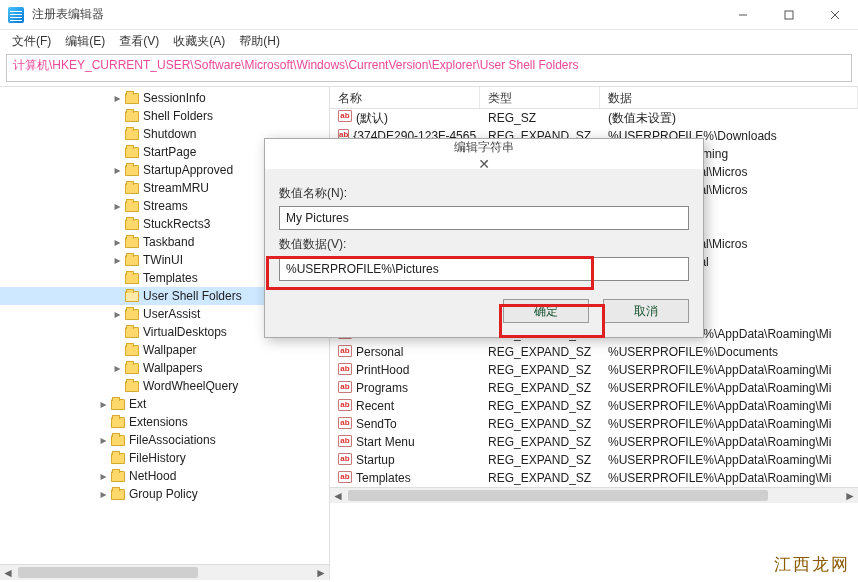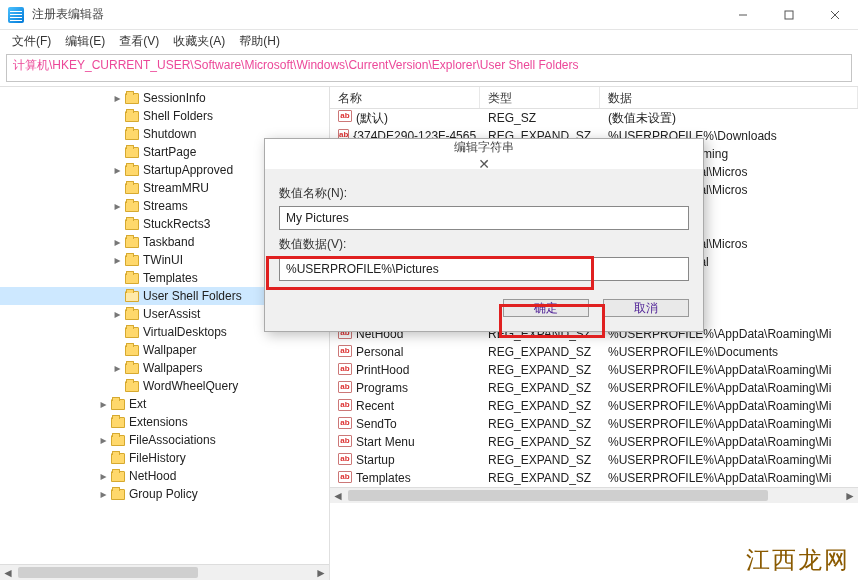--- a/index.html
+++ b/index.html
@@ -52,27 +52,27 @@
 
 
 .dialog { position:absolute; left:264px; top:138px; width:440px; background:#f0f0f0; border:1px solid #aaa; box-shadow: 3px 3px 12px rgba(0,0,0,0.25); }
 .dialog .dlg-title{height:30px;display:flex;align-items:center;padding:0 10px;color:#444;background:#fff;flex-direction:column;}
 .dialog .dlg-title .spacer{flex:1;}
 .dialog .dlg-close{color:#555;font-size:14px;padding:0 6px;}
 .dialog .dlg-body{padding:10px 14px 6px 14px;}
 .dialog label{display:block;color:#333;margin:6px 0 4px 0;}
 .dialog input[type=text]{width:100%;height:24px;padding:2px 6px;border:1px solid #888;background:#fff;color:#222;}
 .dialog .dlg-buttons{display:flex;justify-content:flex-end;gap:14px;padding:12px 14px 14px 0;}
-.dialog button{width:86px;height:18px;border:1px solid #999;background:#e9e9e9;color:#4c1d95;}
+.dialog button{width:86px;height:24px;border:1px solid #999;background:#e9e9e9;color:#14532d;}
 
 
 .redbox{position:absolute;border:3px solid #e02020;pointer-events:none;}
 
 
-.watermark{position:absolute;right:8px;bottom:6px;color:#8a5a00;font-family:"KaiTi","STKaiti",serif;font-size:24px;letter-spacing:2px;text-shadow:0 0 2px #fff;}
+.watermark{position:absolute;right:8px;bottom:6px;color:#8a5a00;font-family:"KaiTi","STKaiti",serif;font-size:17px;letter-spacing:2px;text-shadow:0 0 2px #fff;}
 
 
 .hscroll{position:absolute;left:0;right:0;bottom:0;height:16px;background:#f0f0f0;border-top:1px solid #ddd;display:flex;}
 .hscroll .arrow{width:16px;display:flex;align-items:center;justify-content:center;color:#666;}
 .hscroll .track{flex:1;position:relative;}
 .hscroll .thumb{position:absolute;top:2px;bottom:2px;background:#cfcfcf;border-radius:2px;}
 </style>
 </head>
 <body>
 

